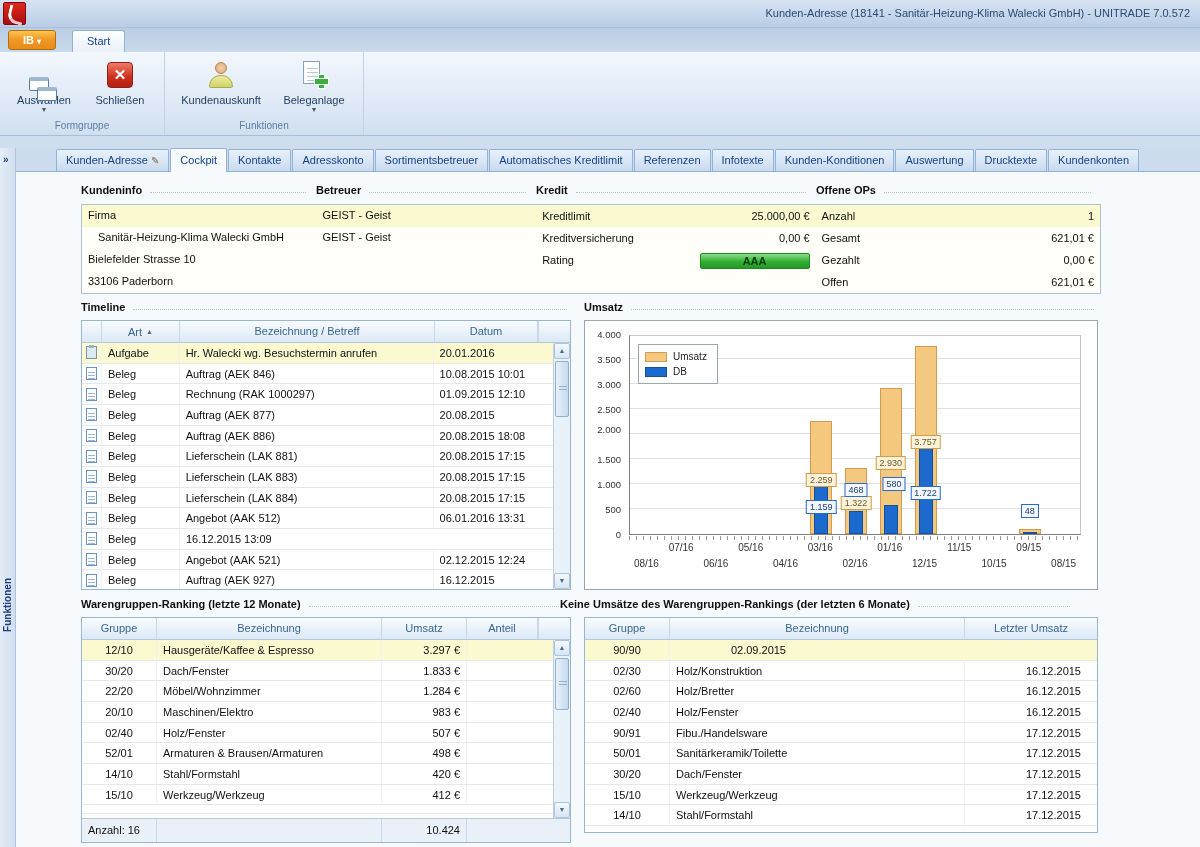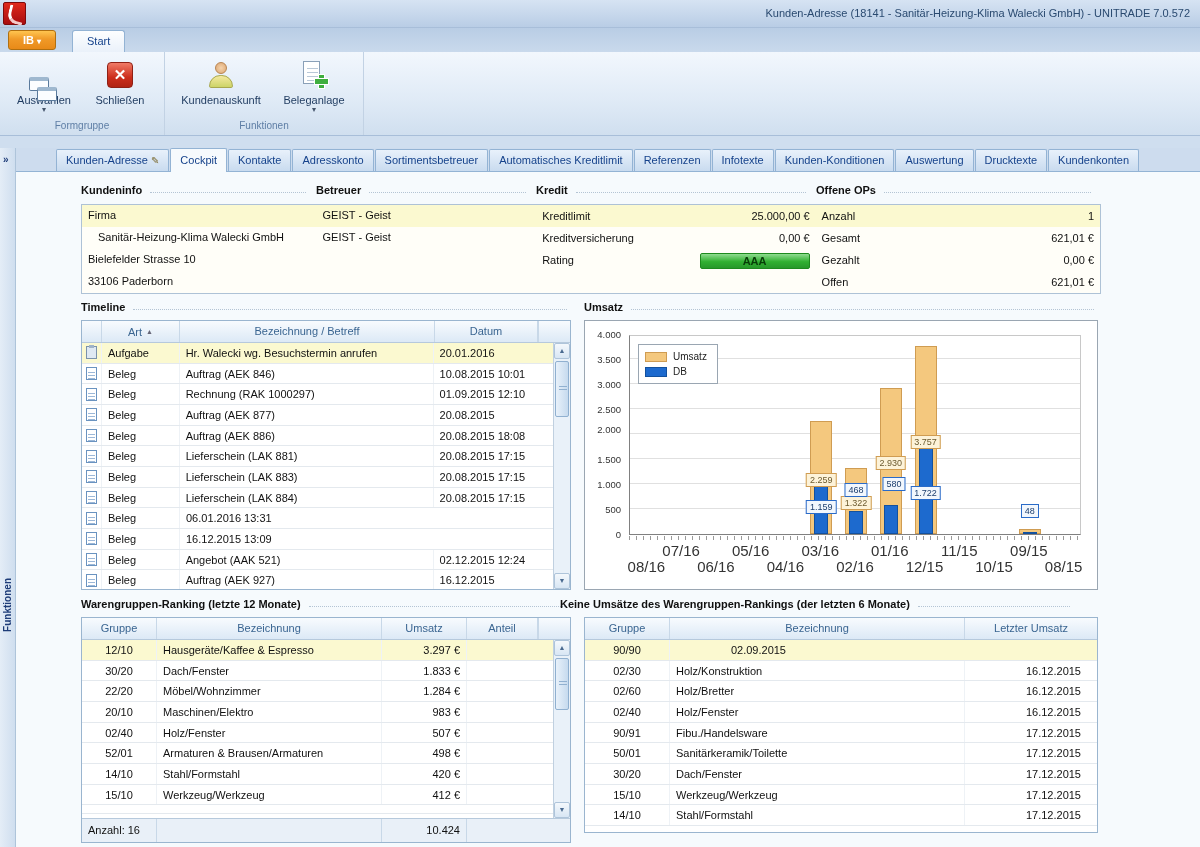--- a/index.html
+++ b/index.html
@@ -128,21 +128,21 @@
 
   
   .chartbox{position:absolute;left:568px;top:148px;width:514px;height:270px;background:#fff;border:1px solid #9aa6b2;}
   .plot{position:absolute;left:44px;top:14px;width:452px;height:200px;border:1px solid #c8c8c8;border-left:1px solid #808080;border-bottom:1px solid #808080;}
   .gridline{position:absolute;left:0;right:0;height:1px;background:#e0e0e0;}
   .ylabels{position:absolute;left:0;top:14px;width:40px;height:200px;}
   .ylabels div{position:absolute;right:4px;font-size:9.5px;color:#333;}
   .xtickstrip{position:absolute;left:44px;top:215px;width:452px;height:4px;
     background:repeating-linear-gradient(90deg,#999 0 1px,transparent 1px 7px);}
   .xlabels{position:absolute;left:44px;top:219px;width:452px;height:40px;}
-  .xlab{position:absolute;width:40px;text-align:center;font-size:15px;color:#333;}
+  .xlab{position:absolute;width:40px;text-align:center;font-size:10px;color:#333;}
   .xlab.hi{top:2px;} .xlab.lo{top:18px;}
   .bar{position:absolute;bottom:0;border:1px solid;}
   .vlabel{position:absolute;transform:translateX(-50%);font-size:9px;padding:0 3px;line-height:12px;white-space:nowrap;}
   .vum{background:#fdf3d9;border:1px solid #cf9c52;color:#6b5a2e;z-index:5;}
   .vdb{background:#f2f7fd;border:1px solid #2a6bc8;color:#1c3e6e;z-index:6;}
   .legend{position:absolute;left:8px;top:8px;background:#fff;border:1px solid #9aa6b2;padding:4px 10px 4px 6px;z-index:7;}
   .lentry{display:flex;align-items:center;height:15px;}
   .lswatch{width:22px;height:10px;border:1px solid;margin-right:6px;display:inline-block;}
   .lname{font-size:10px;color:#222;}
 </style>
@@ -373,20 +373,21 @@
                 </div>
                 <div class="cell tc1">Beleg</div>
                 <div class="cell tc2">Lieferschein (LAK 884)</div>
                 <div class="cell tc3">20.08.2015 17:15</div>
               </div>
               <div class="trow">
                 <div class="cell tc0">
                   <span class="icon-doc"></span>
                 </div>
                 <div class="cell tc1">Beleg</div>
+                <div class="cell tc2">Angebot (AAK 512)</div>
                 <div class="cell tc3">06.01.2016 13:31</div>
               </div>
               <div class="trow">
                 <div class="cell tc0">
                   <span class="icon-doc"></span>
                 </div>
                 <div class="cell tc1">Beleg</div>
                 <div class="cell tc3">16.12.2015 13:09</div>
               </div>
               <div class="trow">

